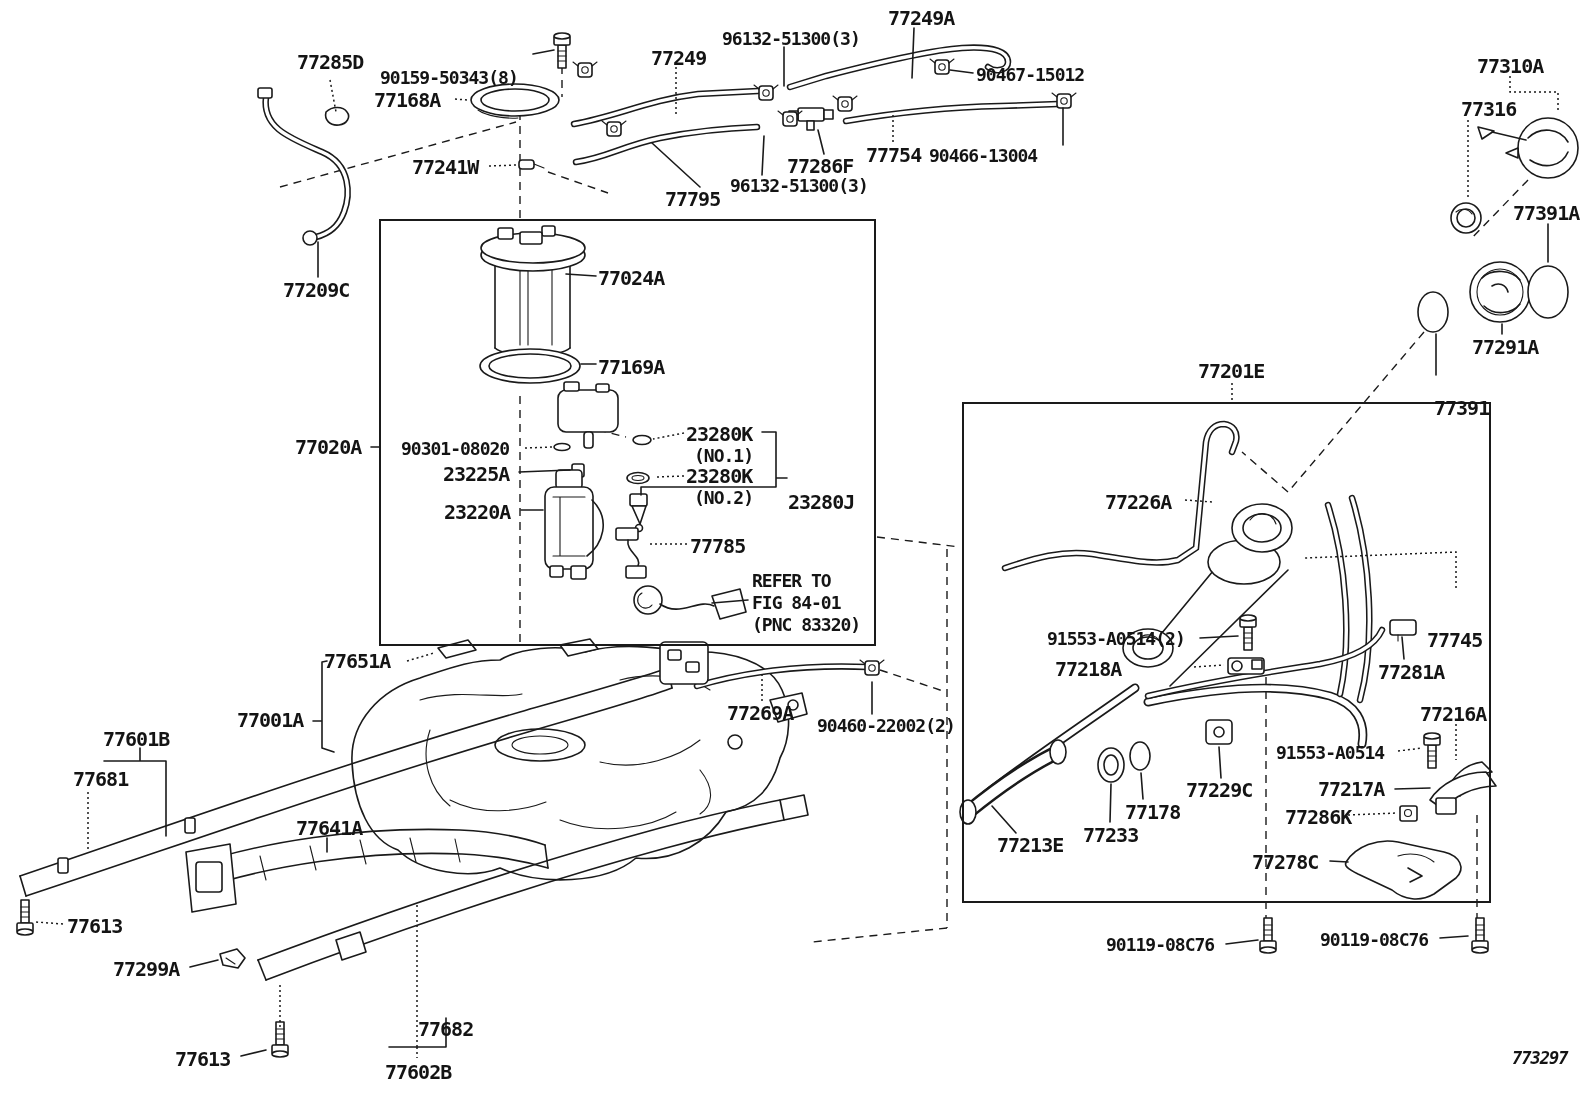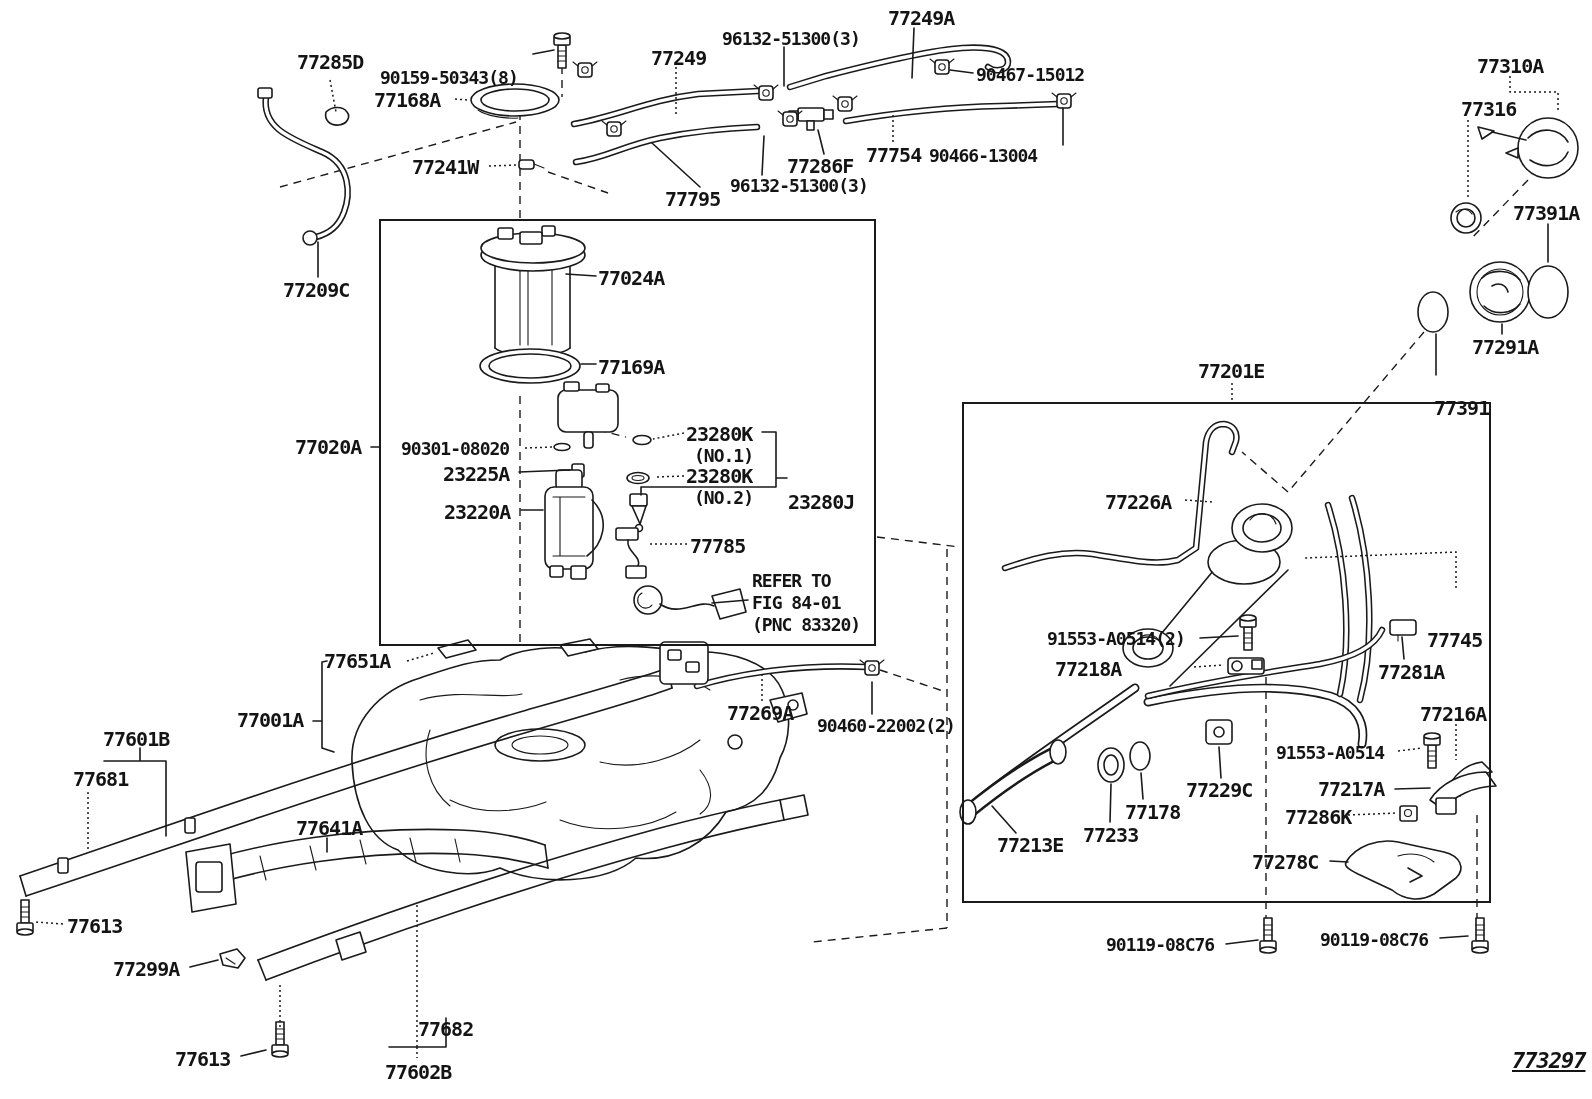--- a/index.html
+++ b/index.html
@@ -3,21 +3,21 @@
 <meta charset="utf-8">
 <style>
   html,body{margin:0;padding:0;background:#fff;}
   .canvas{position:relative;width:1592px;height:1099px;background:#ffffff;overflow:hidden;
           font-family:"DejaVu Sans Mono","Liberation Mono",monospace;}
   .artwork{position:absolute;left:0;top:0;}
   .part-label{position:absolute;color:#141414;font-weight:bold;line-height:1;white-space:nowrap;
               letter-spacing:-1px;}
   .part-label.lg{font-size:20px;}
   .part-label.md{font-size:18px;}
-  .part-label.sm{font-size:22px;text-decoration:underline;}
+  .part-label.sm{font-size:17px;}
   .part-label.it{font-style:italic;font-weight:bold;}
   
   .ln{stroke:#1a1a1a;fill:none;stroke-width:1.6;stroke-linecap:round;stroke-linejoin:round;}
   .thin{stroke-width:1.1;}
   .wf{fill:#ffffff;stroke:#1a1a1a;stroke-width:1.6;stroke-linejoin:round;}
   .to{stroke:#1a1a1a;stroke-width:6.5;fill:none;stroke-linecap:round;}
   .ti{stroke:#ffffff;stroke-width:3.4;fill:none;stroke-linecap:round;}
   .toM{stroke:#1a1a1a;stroke-width:9;fill:none;stroke-linecap:round;}
   .tiM{stroke:#ffffff;stroke-width:5.6;fill:none;stroke-linecap:round;}
   .toT{stroke:#1a1a1a;stroke-width:15;fill:none;stroke-linecap:butt;}

